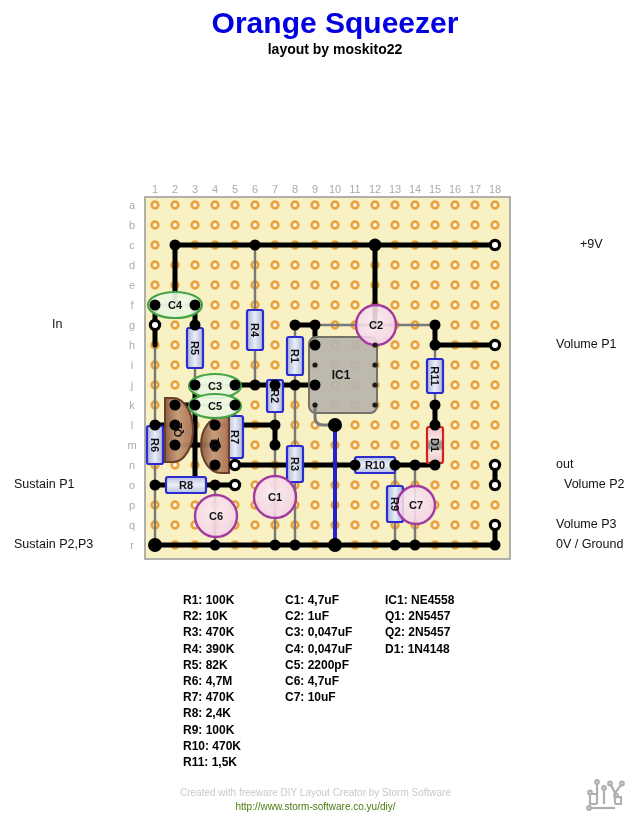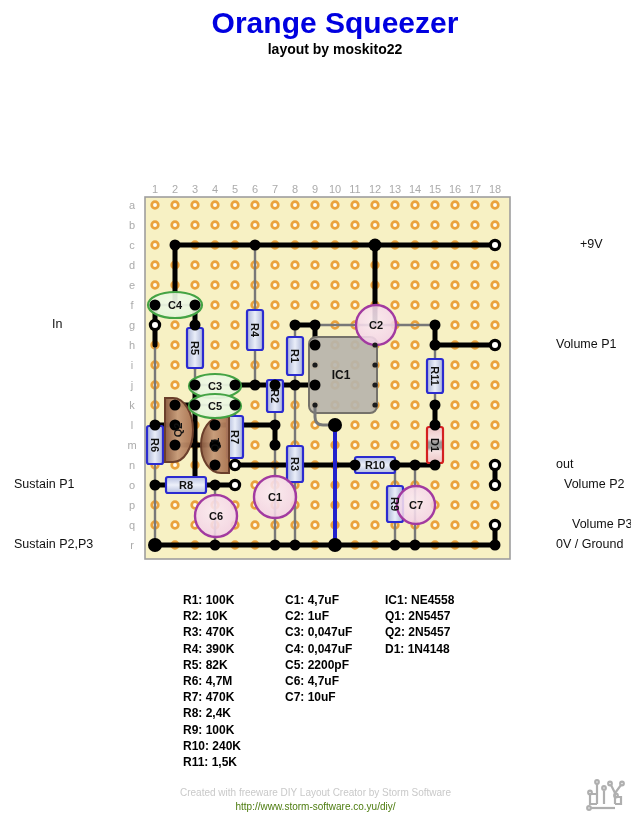--- a/index.html
+++ b/index.html
@@ -566,36 +566,36 @@
     </svg>
 
   <div id="side-labels">
       <div class="sidelabel" style="left: 52px; top: 317px;">In</div>
       <div class="sidelabel" style="left: 14px; top: 477px;">Sustain P1</div>
       <div class="sidelabel" style="left: 14px; top: 537px;">Sustain P2,P3</div>
       <div class="sidelabel" style="left: 556px; top: 237px; margin-left: 24px;">+9V</div>
       <div class="sidelabel" style="left: 556px; top: 337px;">Volume P1</div>
       <div class="sidelabel" style="left: 556px; top: 457px;">out</div>
       <div class="sidelabel" style="left: 556px; top: 477px; margin-left: 8px;">Volume P2</div>
-      <div class="sidelabel" style="left: 572px; top: 517px;">Volume P3</div>
+      <div class="sidelabel" style="left: 556px; top: 517px;">Volume P3</div>
       <div class="sidelabel" style="left: 556px; top: 537px;">0V / Ground</div>
     </div>
 
   <div id="legend">
       <div class="legend-col" style="left: 183px;">
         <div>R1: 100K</div>
         <div>R2: 10K</div>
         <div>R3: 470K</div>
         <div>R4: 390K</div>
         <div>R5: 82K</div>
         <div>R6: 4,7M</div>
         <div>R7: 470K</div>
         <div>R8: 2,4K</div>
         <div>R9: 100K</div>
-        <div>R10: 240K</div>
+        <div>R10: 470K</div>
         <div>R11: 1,5K</div>
       </div>
       <div class="legend-col" style="left: 285px;">
         <div>C1: 4,7uF</div>
         <div>C2: 1uF</div>
         <div>C3: 0,047uF</div>
         <div>C4: 0,047uF</div>
         <div>C5: 2200pF</div>
         <div>C6: 4,7uF</div>
         <div>C7: 10uF</div>

